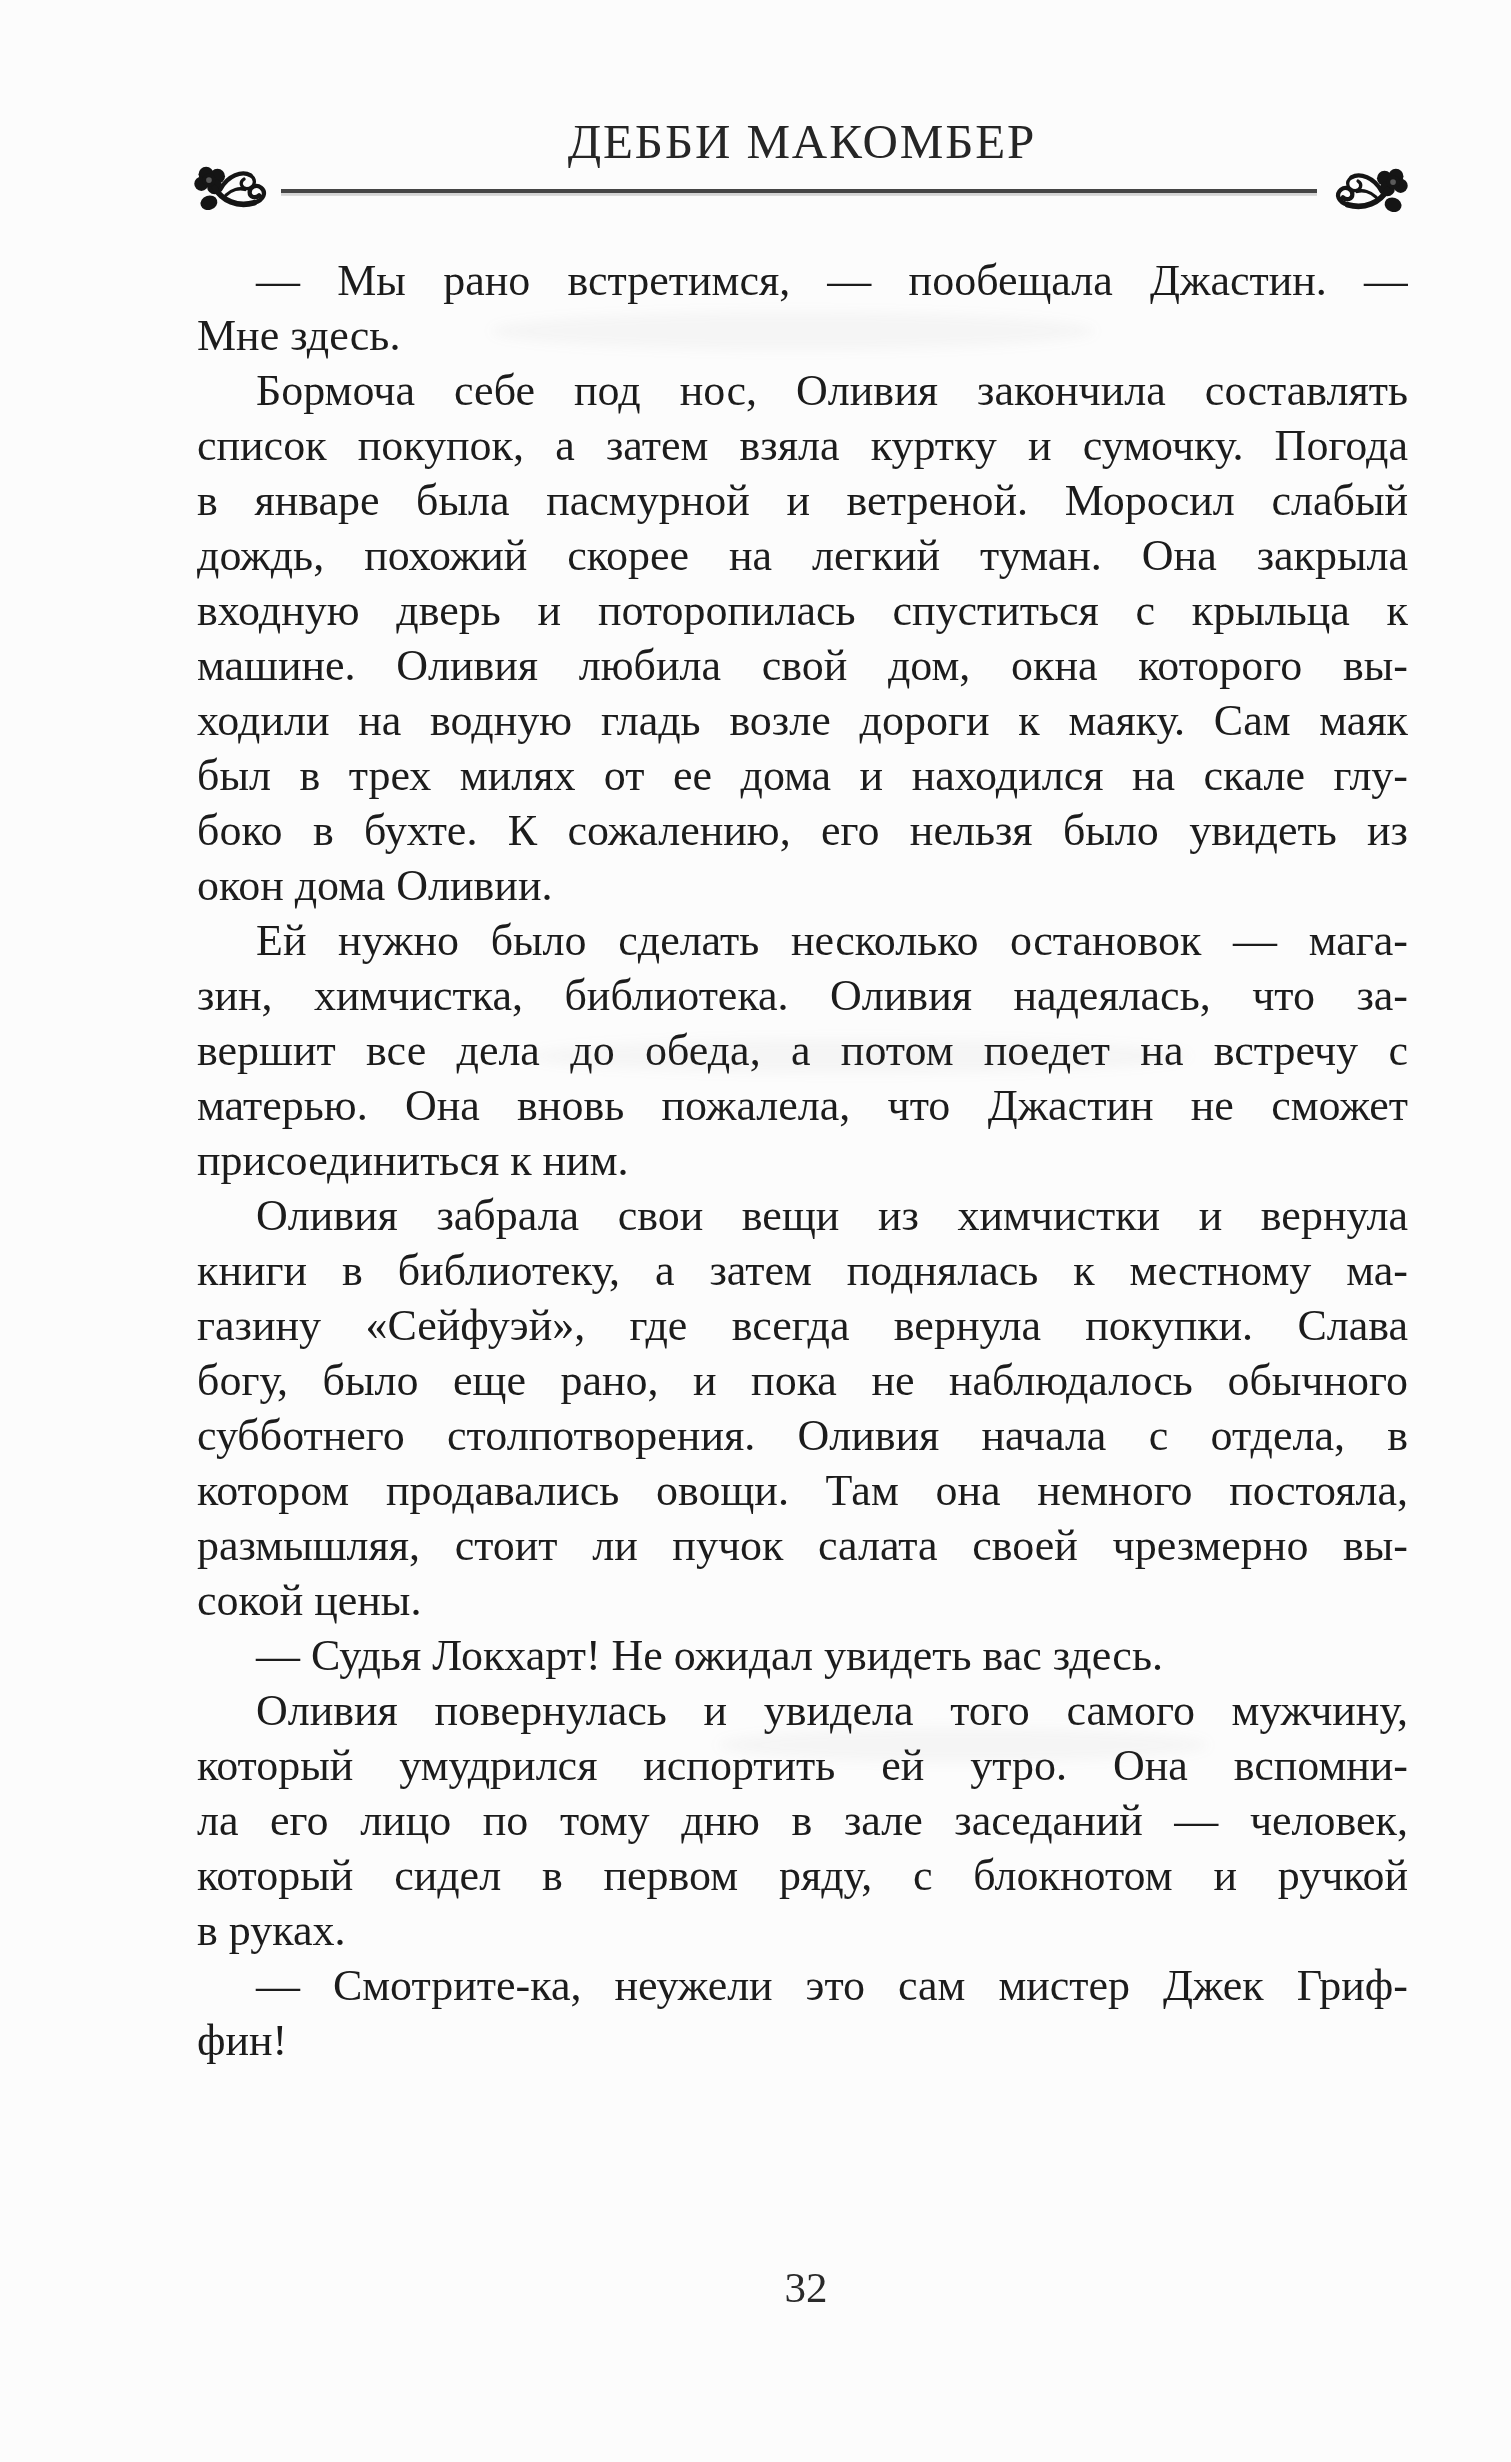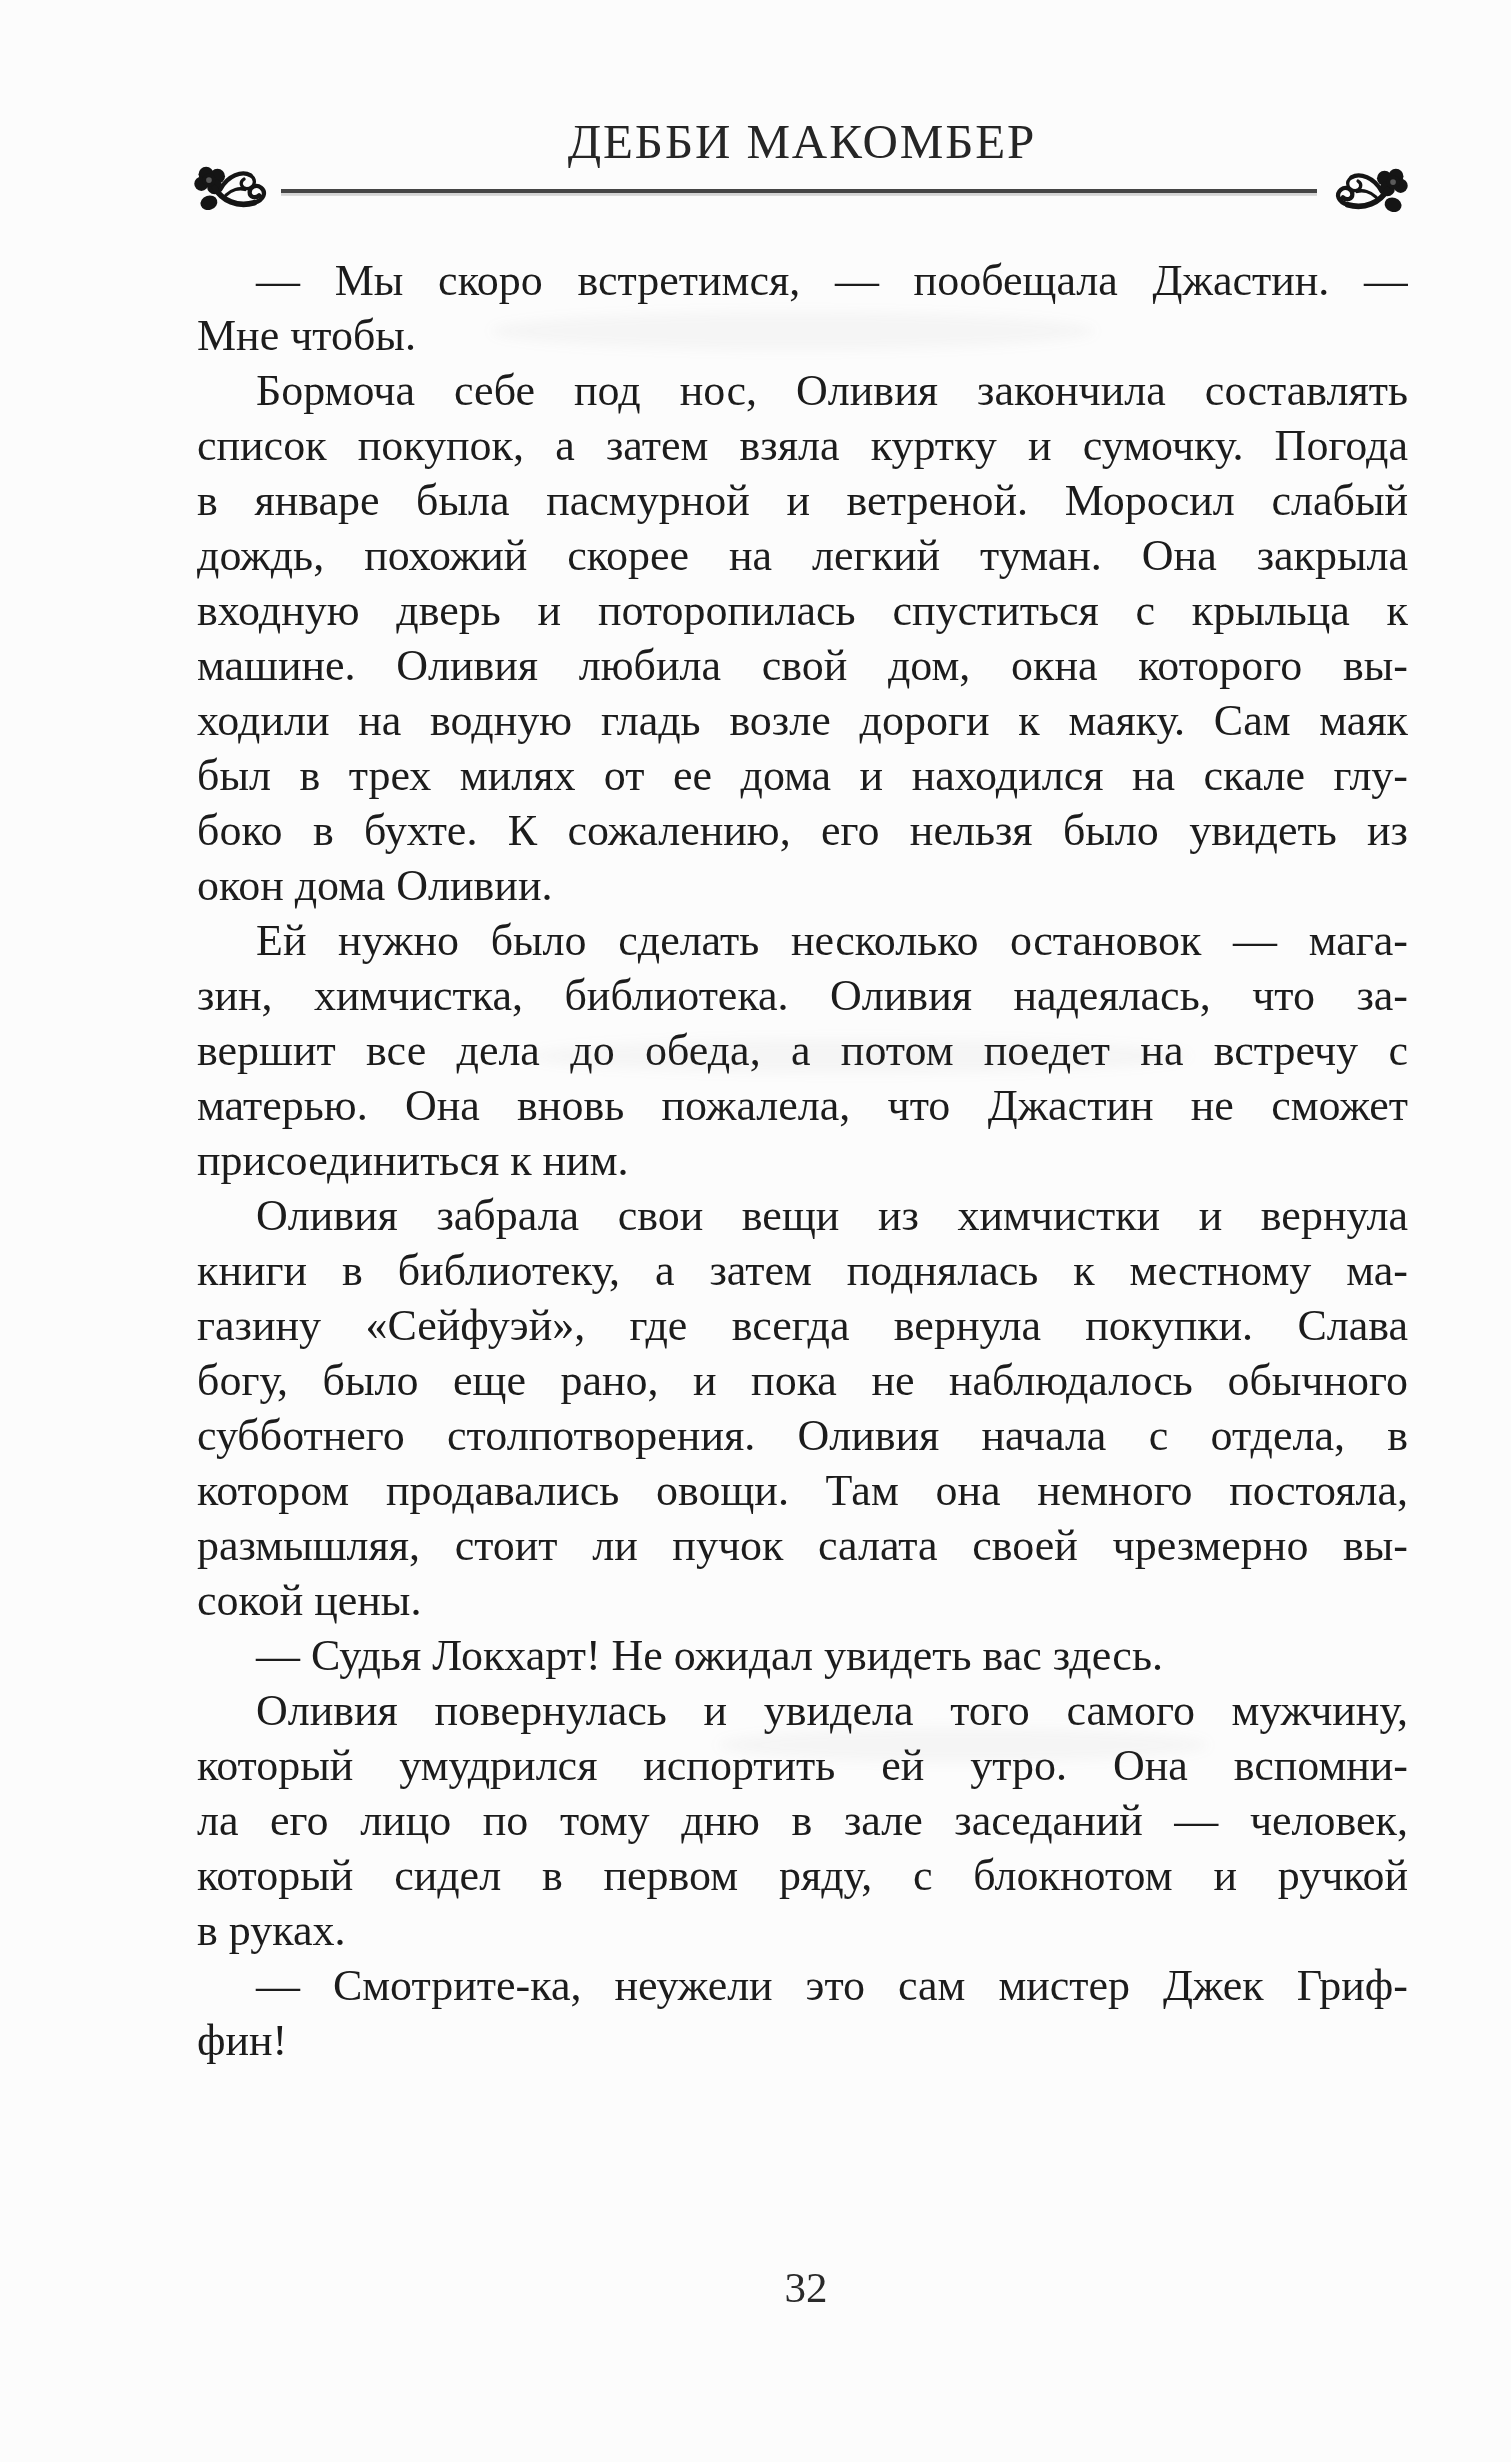--- a/index.html
+++ b/index.html
@@ -118,22 +118,22 @@
       </g>
     </svg>
   </span>
 
   <div class="haze h1"></div>
   <div class="haze h2"></div>
   <div class="haze h3"></div>
 
   <div class="text-block">
       <div class="paragraph">
-        <div class="line first">— Мы скоро встретимся, — пообещала Джастин. —</div>
-        <div class="line last">Мне чтобы.</div>
+        <div class="line first">— Мы рано встретимся, — пообещала Джастин. —</div>
+        <div class="line last">Мне здесь.</div>
       </div>
       <div class="paragraph">
         <div class="line first">Бормоча себе под нос, Оливия закончила составлять</div>
         <div class="line">список покупок, а затем взяла куртку и сумочку. Погода</div>
         <div class="line">в январе была пасмурной и ветреной. Моросил слабый</div>
         <div class="line">дождь, похожий скорее на легкий туман. Она закрыла</div>
         <div class="line">входную дверь и поторопилась спуститься с крыльца к</div>
         <div class="line">машине. Оливия любила свой дом, окна которого вы-</div>
         <div class="line">ходили на водную гладь возле дороги к маяку. Сам маяк</div>
         <div class="line">был в трех милях от ее дома и находился на скале глу-</div>

